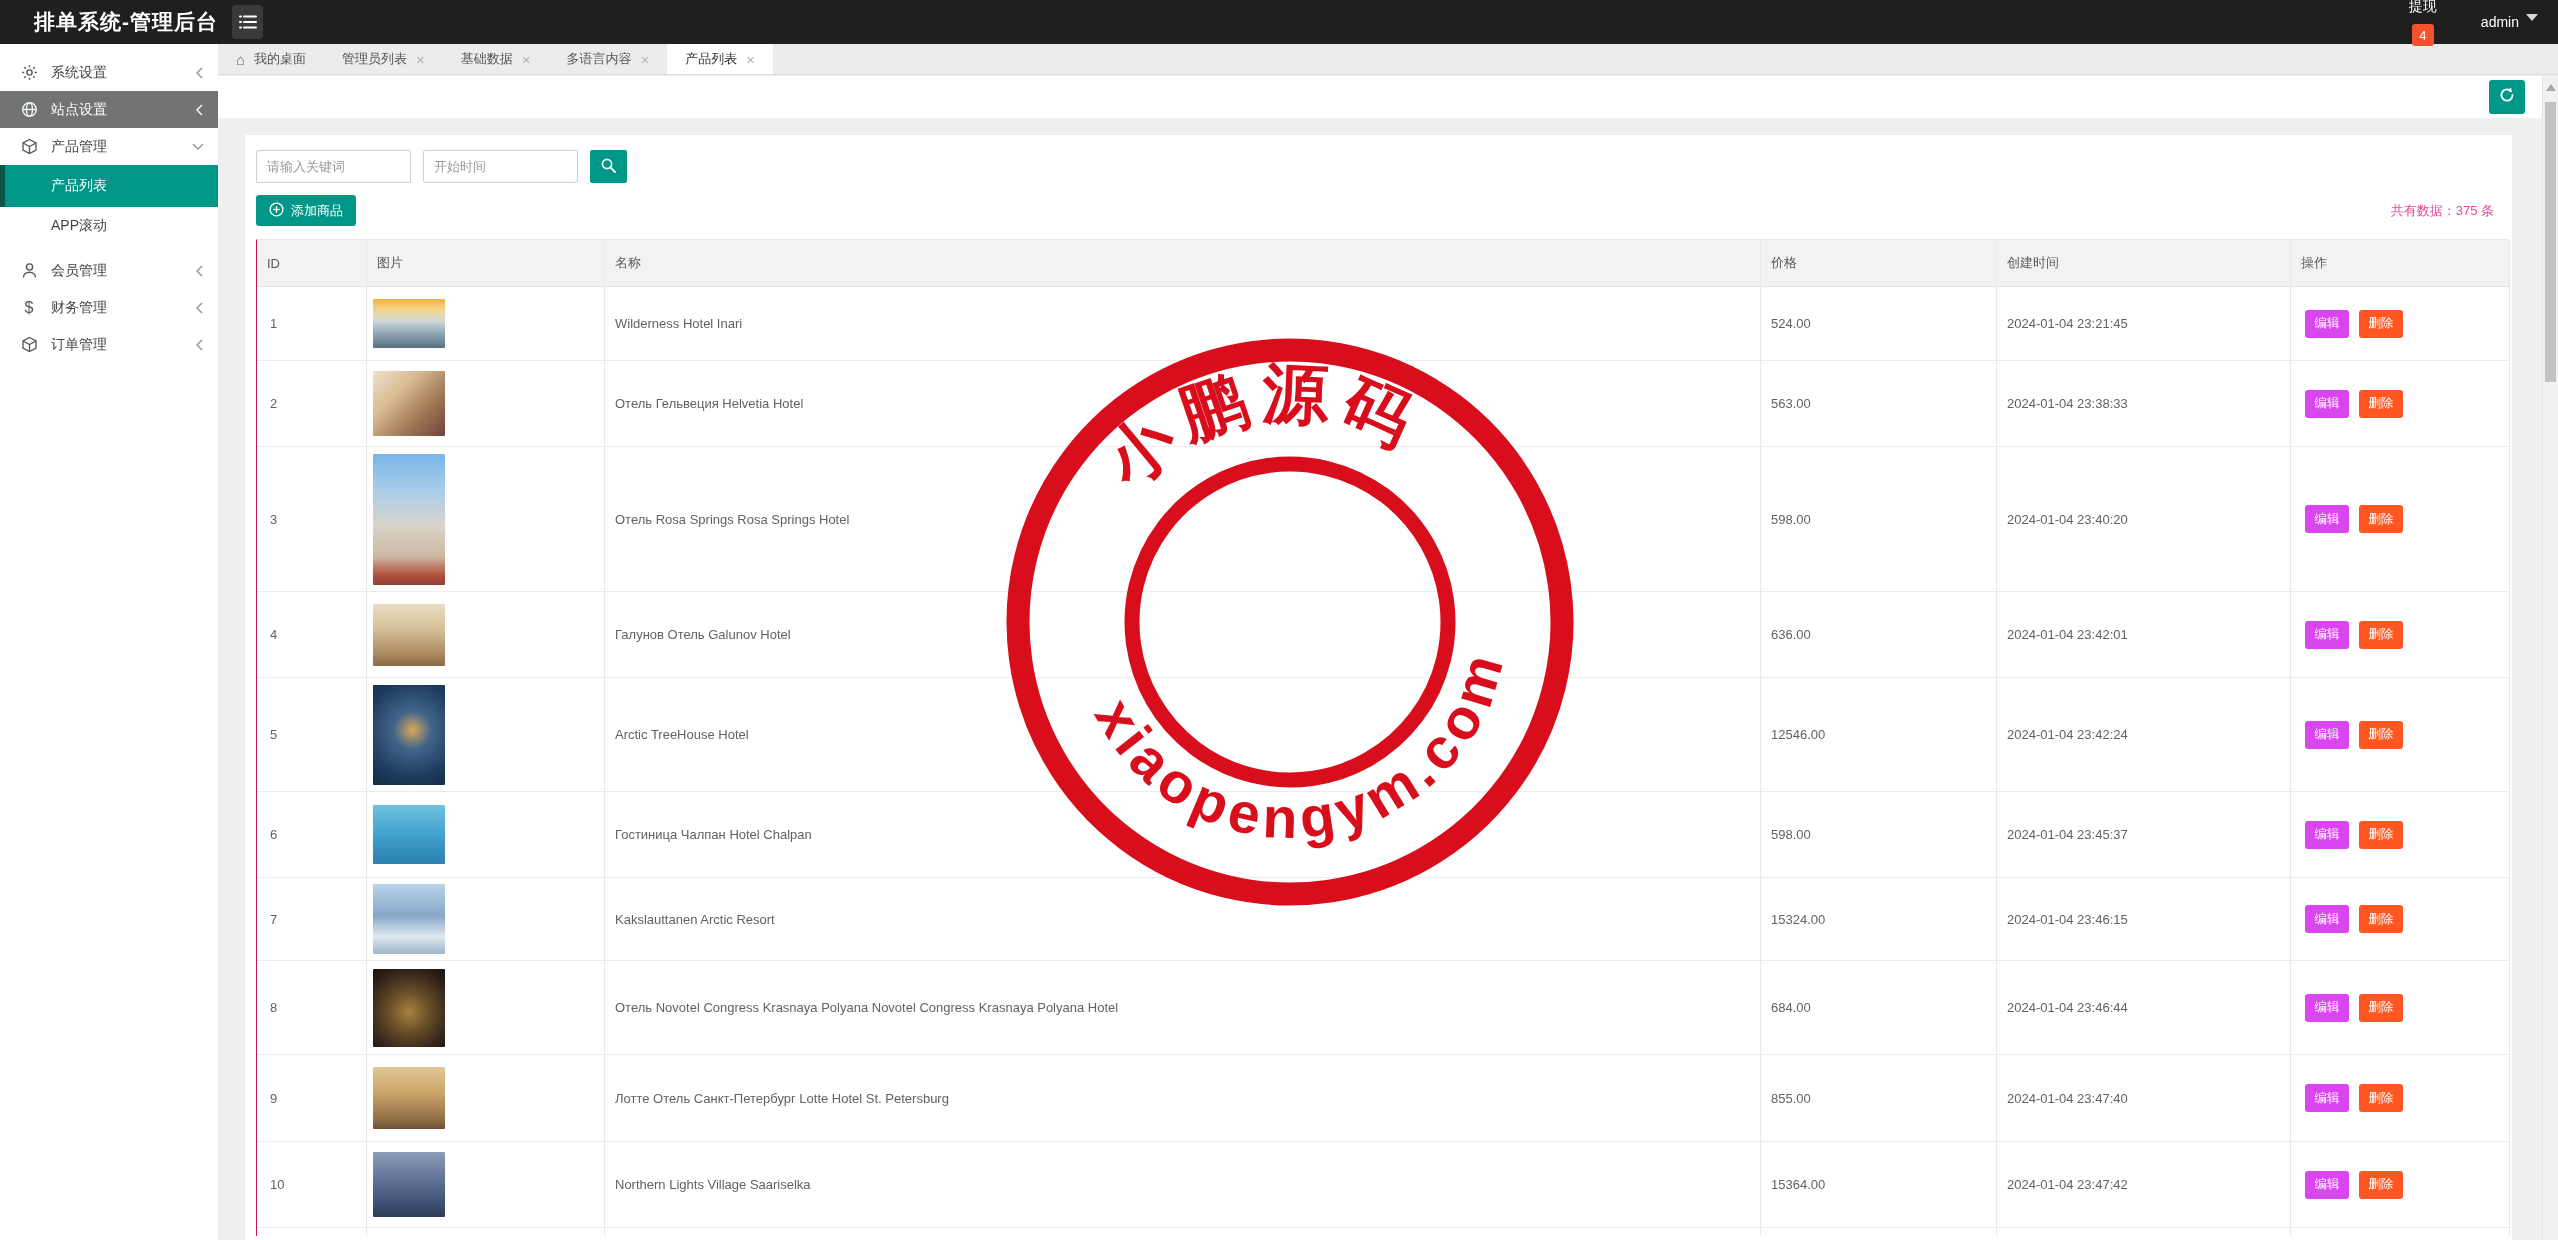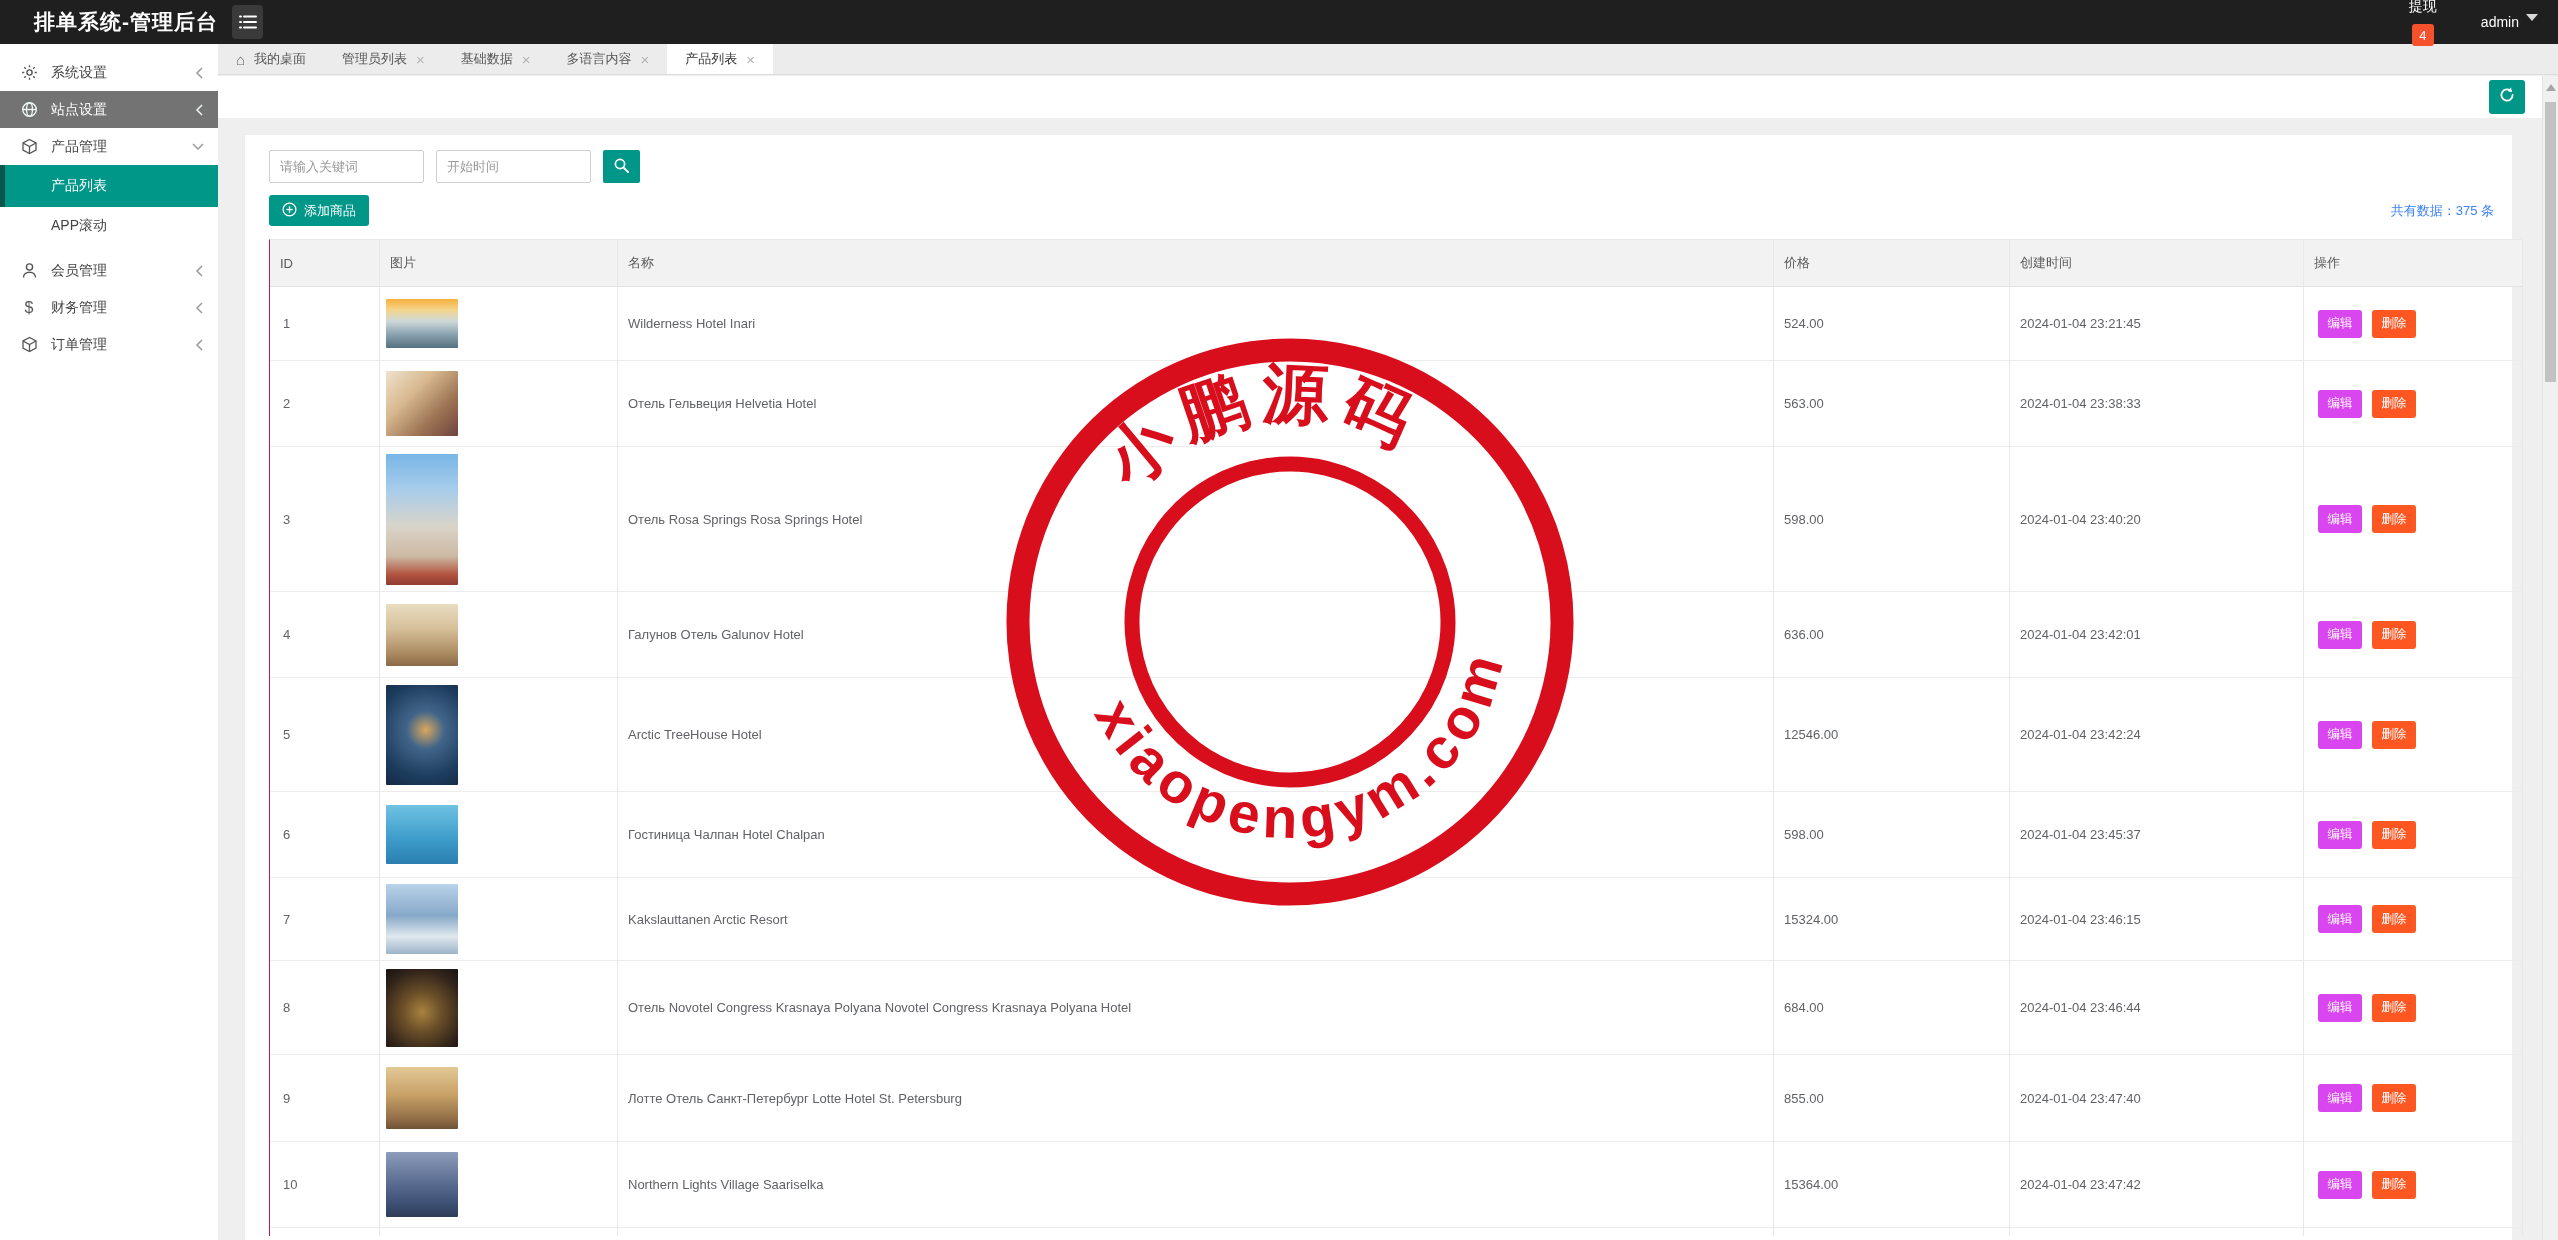--- a/index.html
+++ b/index.html
@@ -54,34 +54,34 @@
 
   
   .topstrip { position:absolute; left:218px; top:76px; right:16px; height:42px;
     background:#ffffff; z-index:5; }
   .refresh-btn { position:absolute; right:17px; top:4px; width:36px; height:34px;
     background:#009688; border-radius:3px; display:flex; align-items:center;
     justify-content:center; cursor:pointer; }
 
   
   .panel { position:absolute; left:245px; top:135px; width:2267px; bottom:0;
-    background:#ffffff; z-index:4; padding:15px 8px 0 24px; }
+    background:#ffffff; z-index:4; padding:15px 8px 0 11px; }
   .search-row { display:flex; gap:12px; padding-left:0; }
   .txt-input { width:155px; height:33px; border:1px solid #cfcfcf; border-radius:2px;
     padding:0 10px; font-size:13px; color:#333; background:#fff;
     font-family:"Liberation Sans","DejaVu Sans",sans-serif; }
   .txt-input::placeholder { color:#999; }
   .search-btn { width:37px; height:33px; background:#009688; border:none;
     border-radius:2px; display:flex; align-items:center; justify-content:center;
     cursor:pointer; }
   .action-row { margin-top:12px; display:flex; align-items:center; }
   .add-btn { height:31px; background:#009688; color:#fff; border:none; border-radius:3px;
     font-size:13px; display:inline-flex; align-items:center; gap:7px; padding:0 13px;
     cursor:pointer; font-family:inherit; }
-  .total-info { margin-left:auto; font-size:13px; color:#3b82f6; padding-right:10px; }
+  .total-info { margin-left:auto; font-size:13px; color:#ec4899; padding-right:10px; }
 
   
   .dtable { margin-top:13px; width:2253px; font-size:13px; color:#606266;
     border-left:1px solid #be185d; border-top:1px solid #e8e8e8; }
   .trow { display:grid; grid-template-columns:110px 238px 1156px 236px 294px 219px; }
   .tcell { border-right:1px solid #e8e8e8; border-bottom:1px solid #ececec;
     display:flex; align-items:center; padding:0 10px; overflow:hidden; }
   .thead .tcell { background:#f2f2f2; height:47px; color:#5a5a5a;
     border-bottom:1px solid #e2e2e2; }
   .cell-img { padding:6px; align-items:center; }

